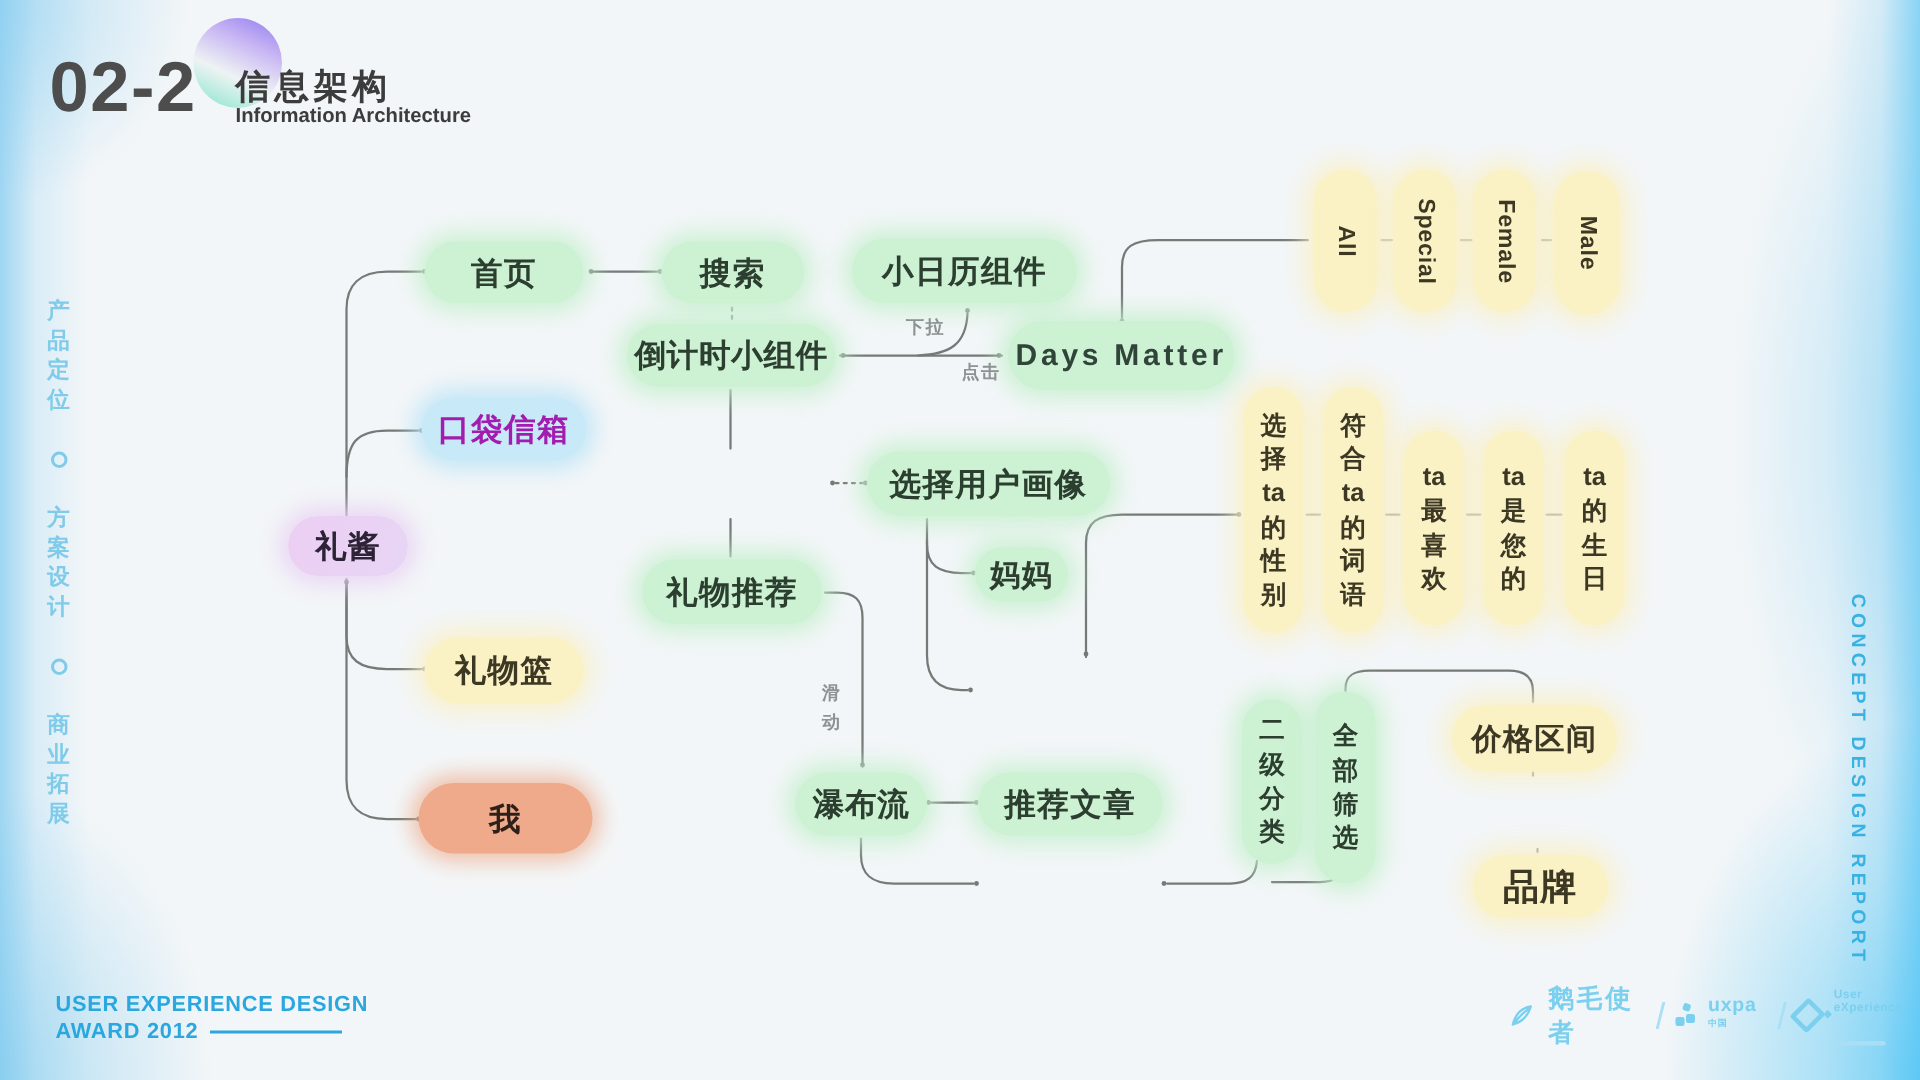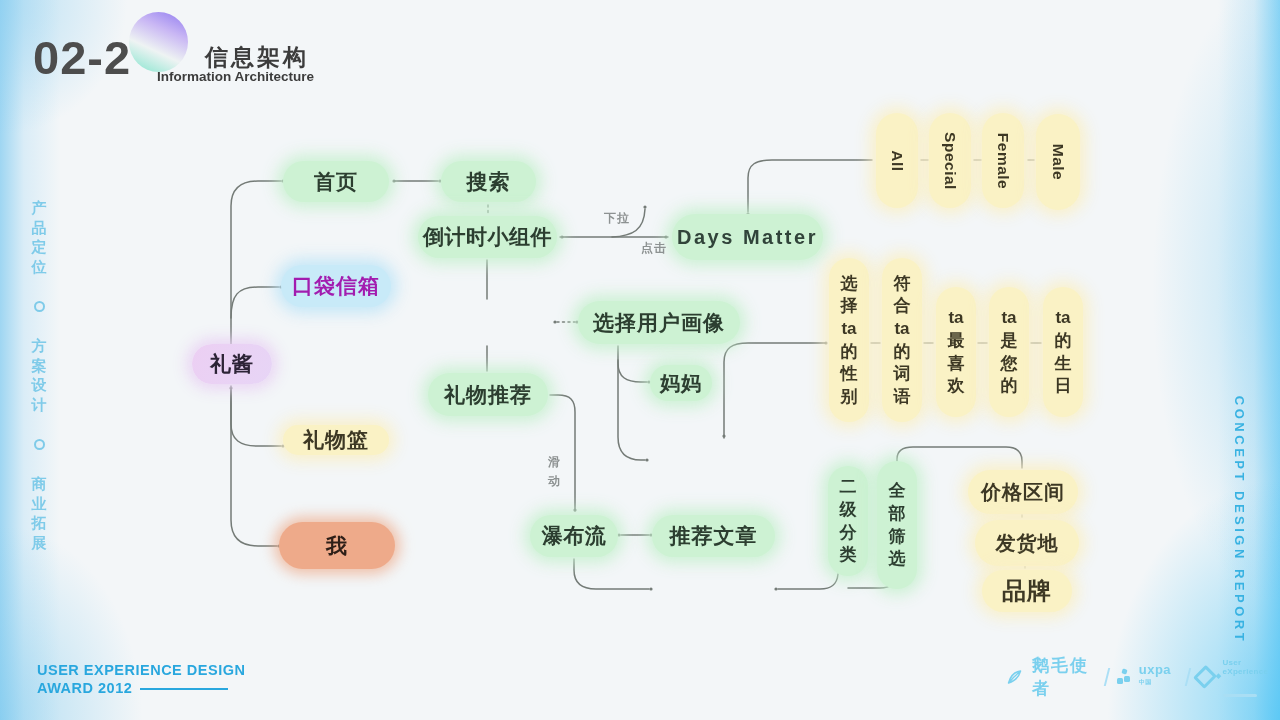--- a/index.html
+++ b/index.html
@@ -12,21 +12,21 @@
       radial-gradient(190px 260px at 0% 100%, rgba(120,200,238,.55), rgba(120,200,238,0) 75%),
       radial-gradient(230px 320px at 100% 100%, rgba(70,195,245,.65), rgba(70,195,245,0) 75%),
       radial-gradient(170px 420px at 100% 40%, rgba(120,205,243,.45), rgba(120,205,243,0) 75%),
       linear-gradient(to right, rgba(130,203,240,.75) 0px, rgba(160,215,244,.30) 24px, rgba(200,230,248,0) 60px),
       linear-gradient(to left, rgba(100,200,244,.75) 0px, rgba(150,212,243,.30) 26px, rgba(200,230,248,0) 62px);
   }
   
   .sphere{position:absolute;left:129px;top:12px;width:59px;height:60px;border-radius:50%;
     background:linear-gradient(205deg,#9d89f1 8%,#c9b7f4 32%,#eef3f3 62%,#82e4cd 100%);}
   .hnum{position:absolute;left:33px;top:30px;font-size:47px;font-weight:800;color:#4d4d4d;letter-spacing:1px;z-index:2;}
-  .htcn{position:absolute;left:157px;top:42px;font-size:23px;font-weight:800;color:#3c3c3c;letter-spacing:3px;z-index:2;margin-left:48px;}
+  .htcn{position:absolute;left:157px;top:42px;font-size:23px;font-weight:800;color:#3c3c3c;letter-spacing:3px;z-index:2;}
   .hten{position:absolute;left:157px;top:69px;font-size:13.5px;font-weight:600;color:#3c3c3c;z-index:2;}
   
   .lrail{position:absolute;left:27px;top:200px;width:24px;display:flex;flex-direction:column;align-items:center;z-index:2;}
   .lrail .witem{display:flex;flex-direction:column;align-items:center;color:#7fcbe9;font-size:15px;font-weight:700;line-height:1.1;gap:3px;}
   .lrail .ring{width:7px;height:7px;border:2px solid #7fcbe9;border-radius:50%;margin:26px 0;}
   .rrail{position:absolute;left:1239px;top:520px;transform:translate(-50%,-50%) rotate(90deg);
     white-space:nowrap;font-size:13px;font-weight:700;letter-spacing:3.5px;color:#38b2e2;z-index:2;}
   
   .award{position:absolute;left:37px;top:661px;color:#29a7de;font-weight:800;font-size:14.5px;line-height:1.25;letter-spacing:.5px;z-index:2;}
   .award .uline{display:inline-block;width:88px;border-bottom:2px solid #29a7de;margin-left:8px;transform:translateY(-3px);}
@@ -55,21 +55,21 @@
   .p{background:linear-gradient(115deg,#eccff3,#e7d5f6);box-shadow:0 0 14px 6px rgba(233,210,243,.85);color:#2c2336;}
   .vert{flex-direction:column;font-size:17px;letter-spacing:0;line-height:1.15;gap:3px;}
   .vert span{display:block;text-align:center;}
   .rotlat span{display:block;transform:rotate(90deg);font-size:15.5px;letter-spacing:.5px;white-space:nowrap;}
   .days{font-size:20px;letter-spacing:2.5px;color:#31443a;}
   .mom{font-size:20px;}
   
   #n-root{left:192px;top:344px;width:80px;height:40px}
   #n-home{left:283px;top:161px;width:106px;height:41px}
   #n-pocket{left:281px;top:265px;width:110px;height:42px}
-  #n-basket{left:283px;top:425px;width:106px;height:30px}
+  #n-basket{left:283px;top:425px;width:106px;height:44px}
   #n-me{left:279px;top:522px;width:116px;height:47px}
   #n-search{left:441px;top:161px;width:95px;height:41px}
   #n-minical{left:568px;top:159px;width:150px;height:43px}
   #n-countdown{left:418px;top:216px;width:139px;height:42px;letter-spacing:.5px}
   #n-days{left:672px;top:214px;width:151px;height:46px}
   #n-pick{left:420px;top:301px;width:133px;height:43px}
   #n-selpersona{left:578px;top:301px;width:162px;height:43px}
   #n-mom{left:650px;top:365px;width:62px;height:36px}
   #n-newpersona{left:648px;top:440px;width:146px;height:42px;letter-spacing:.5px}
   #n-giftrec{left:428px;top:373px;width:120px;height:43px}
@@ -193,20 +193,21 @@
   </div>
 
   <div class="rrail">CONCEPT DESIGN REPORT</div>
 
   <div class="pill p" id="n-root">礼酱</div>
   <div class="pill g" id="n-home">首页</div>
   <div class="pill b" id="n-pocket">口袋信箱</div>
   <div class="pill y" id="n-basket">礼物篮</div>
   <div class="pill o" id="n-me">我</div>
   <div class="pill g" id="n-search">搜索</div>
+  <div class="pill g" id="n-minical">小日历组件</div>
   <div class="pill g" id="n-countdown">倒计时小组件</div>
   <div class="pill g days" id="n-days">Days Matter</div>
   <div class="pill g" id="n-selpersona">选择用户画像</div>
   <div class="pill g mom" id="n-mom">妈妈</div>
   <div class="pill g" id="n-giftrec">礼物推荐</div>
   <div class="pill g" id="n-waterfall">瀑布流</div>
   <div class="pill g" id="n-recart">推荐文章</div>
 
   <div class="pill y rotlat" id="n-all">
       <span>All</span>
@@ -263,21 +264,20 @@
       <span>类</span>
     </div>
   <div class="pill g vert" id="n-allfilter">
       <span>全</span>
       <span>部</span>
       <span>筛</span>
       <span>选</span>
     </div>
 
   <div class="pill y" id="n-price">价格区间</div>
-  <div class="pill y" id="n-shipfrom">发货地</div>
   <div class="pill y" id="n-brand">品牌</div>
 
   <div class="elabel" id="lbl-pull">下拉</div>
   <div class="elabel" id="lbl-click">点击</div>
   <div class="elabel" id="lbl-swipe">
       <span>滑</span>
       <span>动</span>
     </div>
 
   <div class="award">

